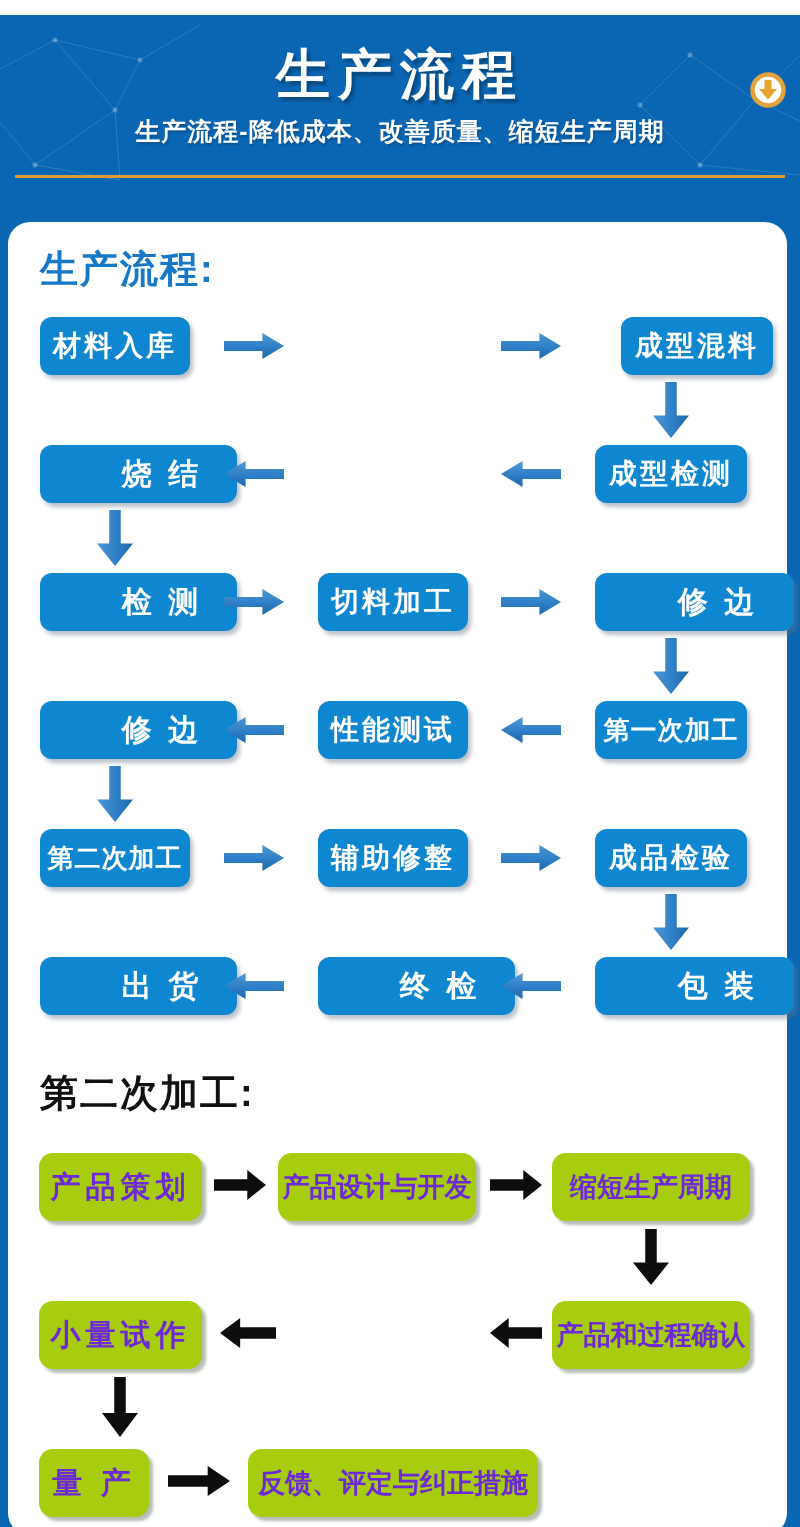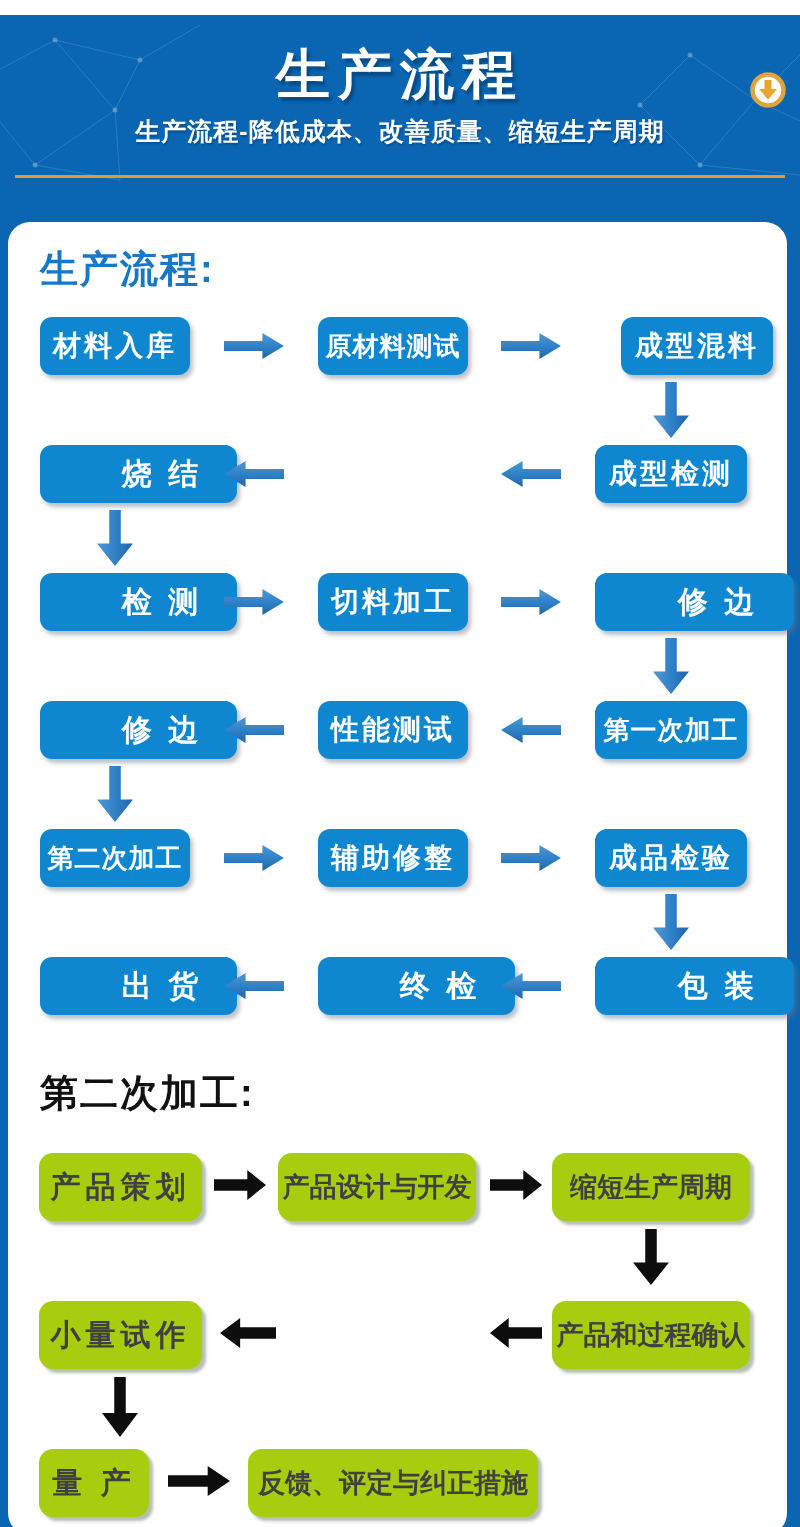--- a/index.html
+++ b/index.html
@@ -31,21 +31,21 @@
     box-shadow:3px 4px 4px rgba(105,118,132,0.45);
     display:flex;align-items:center;justify-content:center;
     color:#ffffff;font-weight:700;white-space:nowrap;text-align:center;}
   .t4{font-size:28px;letter-spacing:3px;}
   .t5{font-size:26px;letter-spacing:1px;}
   .t2{font-size:30px;letter-spacing:4px;padding-left:47px;}
 
   .gbox{position:absolute;height:68px;background:#a7cd0e;border-radius:14px;
     box-shadow:4px 4px 3px rgba(110,125,110,0.5);
     display:flex;align-items:center;justify-content:center;
-    color:#404040;font-weight:700;white-space:nowrap;}
+    color:#6d28d9;font-weight:700;white-space:nowrap;}
   .g4{font-size:30px;letter-spacing:5px;}
   .g7{font-size:27px;letter-spacing:0;}
   .g10{font-size:27px;letter-spacing:0;}
 
   
   .ar{position:absolute;}
   .ar.h{height:26px;}
   .ar.right{clip-path:polygon(0% 31%,64% 31%,64% 0%,100% 50%,64% 100%,64% 69%,0% 69%);}
   .ar.left{clip-path:polygon(100% 31%,36% 31%,36% 0%,0% 50%,36% 100%,36% 69%,100% 69%);}
   .ar.down{width:36px;clip-path:polygon(34% 0%,66% 0%,66% 60%,100% 60%,50% 100%,0% 60%,34% 60%);}
@@ -88,21 +88,20 @@
       <path d="M16.5 10 h7 v9 h5.5 L20 29.5 L11 19 h5.5 z" fill="#e8a42e"></path>
     </svg>
   </div>
 
   <div id="card">
 
     <div id="prod-heading" class="section-heading">生产流程:</div>
 
     <div class="pbox t4" style="left:32px;top:95px;width:150px;">材料入库</div>
     <div class="ar h right blue" style="left:216px;top:111px;width:60px;"></div>
-    <div class="pbox t5" style="left:310px;top:95px;width:150px;">原材料测试</div>
     <div class="ar h right blue" style="left:493px;top:111px;width:60px;"></div>
     <div class="pbox t4" style="left:613px;top:95px;width:152px;">成型混料</div>
     <div class="ar down blue" style="left:645px;top:160px;height:56px;"></div>
 
     <div class="pbox t2" style="left:32px;top:223px;width:150px;">烧 结</div>
     <div class="ar h left blue" style="left:216px;top:239px;width:60px;"></div>
     <div class="ar h left blue" style="left:493px;top:239px;width:60px;"></div>
     <div class="pbox t4" style="left:587px;top:223px;width:152px;">成型检测</div>
     <div class="ar down blue" style="left:89px;top:288px;height:56px;"></div>
 

